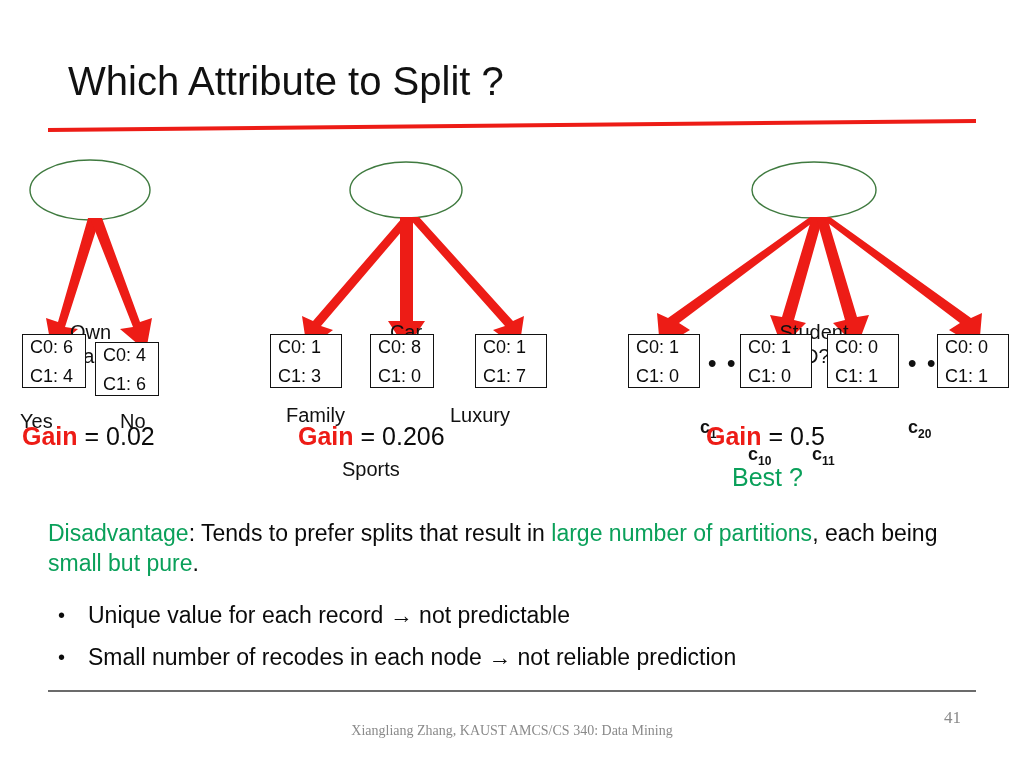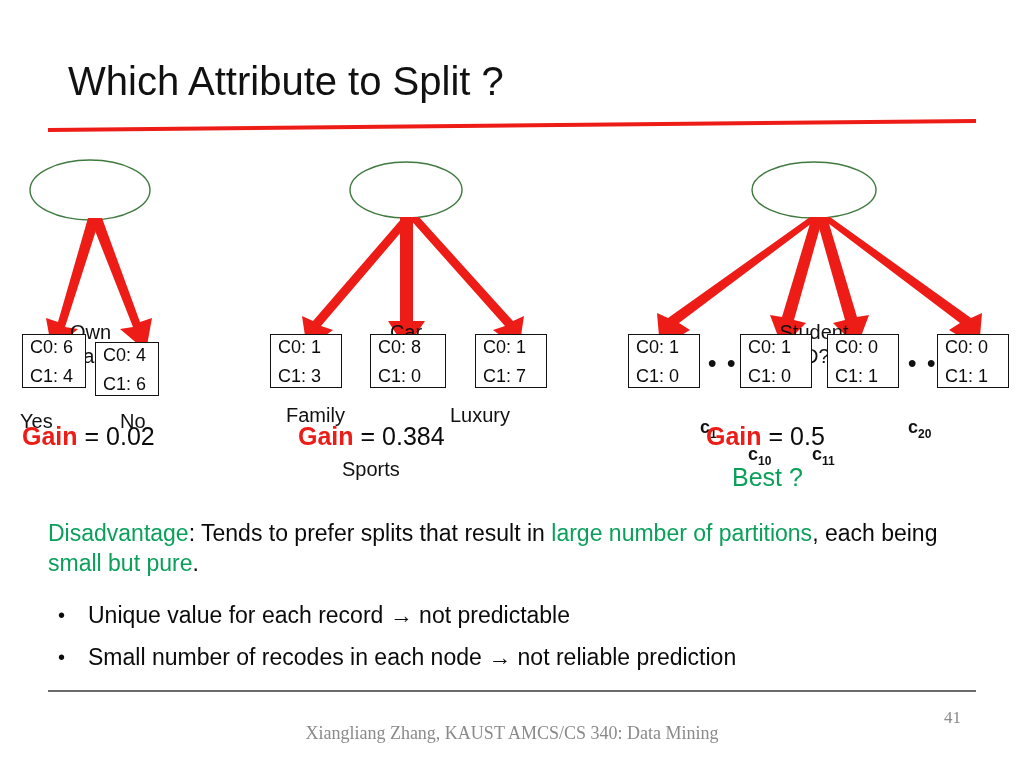--- a/index.html
+++ b/index.html
@@ -76,21 +76,21 @@
     position:absolute;left:14px;top:0;font-size:20px;line-height:42px;
   }
 
   
   #footer-rule{
     position:absolute;left:48px;top:690px;width:928px;height:2px;
     background:#6b6b6b;
   }
   #footer-text{
     position:absolute;left:0;top:723px;width:1024px;text-align:center;
-    font-family:"Liberation Serif",serif;font-size:18px;color:#8a8a8a;
+    font-family:"Liberation Serif",serif;font-size:14px;color:#8a8a8a;
   }
   #page-number{
     position:absolute;left:944px;top:708px;
     font-family:"Liberation Serif",serif;font-size:17px;color:#8a8a8a;
   }
 </style>
 </head>
 <body>
 
 <div class="slide">
@@ -138,21 +138,21 @@
       <div>Car</div>
       <div>Type?</div>
     </div>
     <div class="branch-label" style="left:28px;top:249px;">Family</div>
     <div class="branch-label" style="left:84px;top:283px;margin-top:20px;">Sports</div>
     <div class="branch-label" style="left:192px;top:249px;">Luxury</div>
     <div class="node-box" style="left:12px;top:179px;width:72px;height:54px;">
       <span>C0: 1</span>
       <span>C1: 3</span>
     </div>
-    <div class="node-box" style="left:112px;top:179px;width:76px;height:54px;">
+    <div class="node-box" style="left:112px;top:179px;width:64px;height:54px;">
       <span>C0: 8</span>
       <span>C1: 0</span>
     </div>
     <div class="node-box" style="left:217px;top:179px;width:72px;height:54px;">
       <span>C0: 1</span>
       <span>C1: 7</span>
     </div>
   </div>
 
   <div class="tree" id="tree-student-id">
@@ -193,21 +193,21 @@
       <span>C1: 1</span>
     </div>
   </div>
 
   <div class="gain" style="left:22px;top:422px;">
     <b>Gain</b>
     <span>= 0.02</span>
   </div>
   <div class="gain" style="left:298px;top:422px;">
     <b>Gain</b>
-    <span>= 0.384</span>
+    <span>= 0.206</span>
   </div>
   <div class="gain" style="left:706px;top:422px;">
     <b>Gain</b>
     <span>= 0.5</span>
   </div>
   <div id="best-label" style="left:732px;top:463px;">Best ?</div>
 
   <div id="disadvantage">
     <span class="grn">Disadvantage</span><span>: Tends to prefer splits that result in </span><span class="grn">large number of partitions</span><span>, each being </span><span class="grn">small but pure</span><span>.</span>
   </div>

